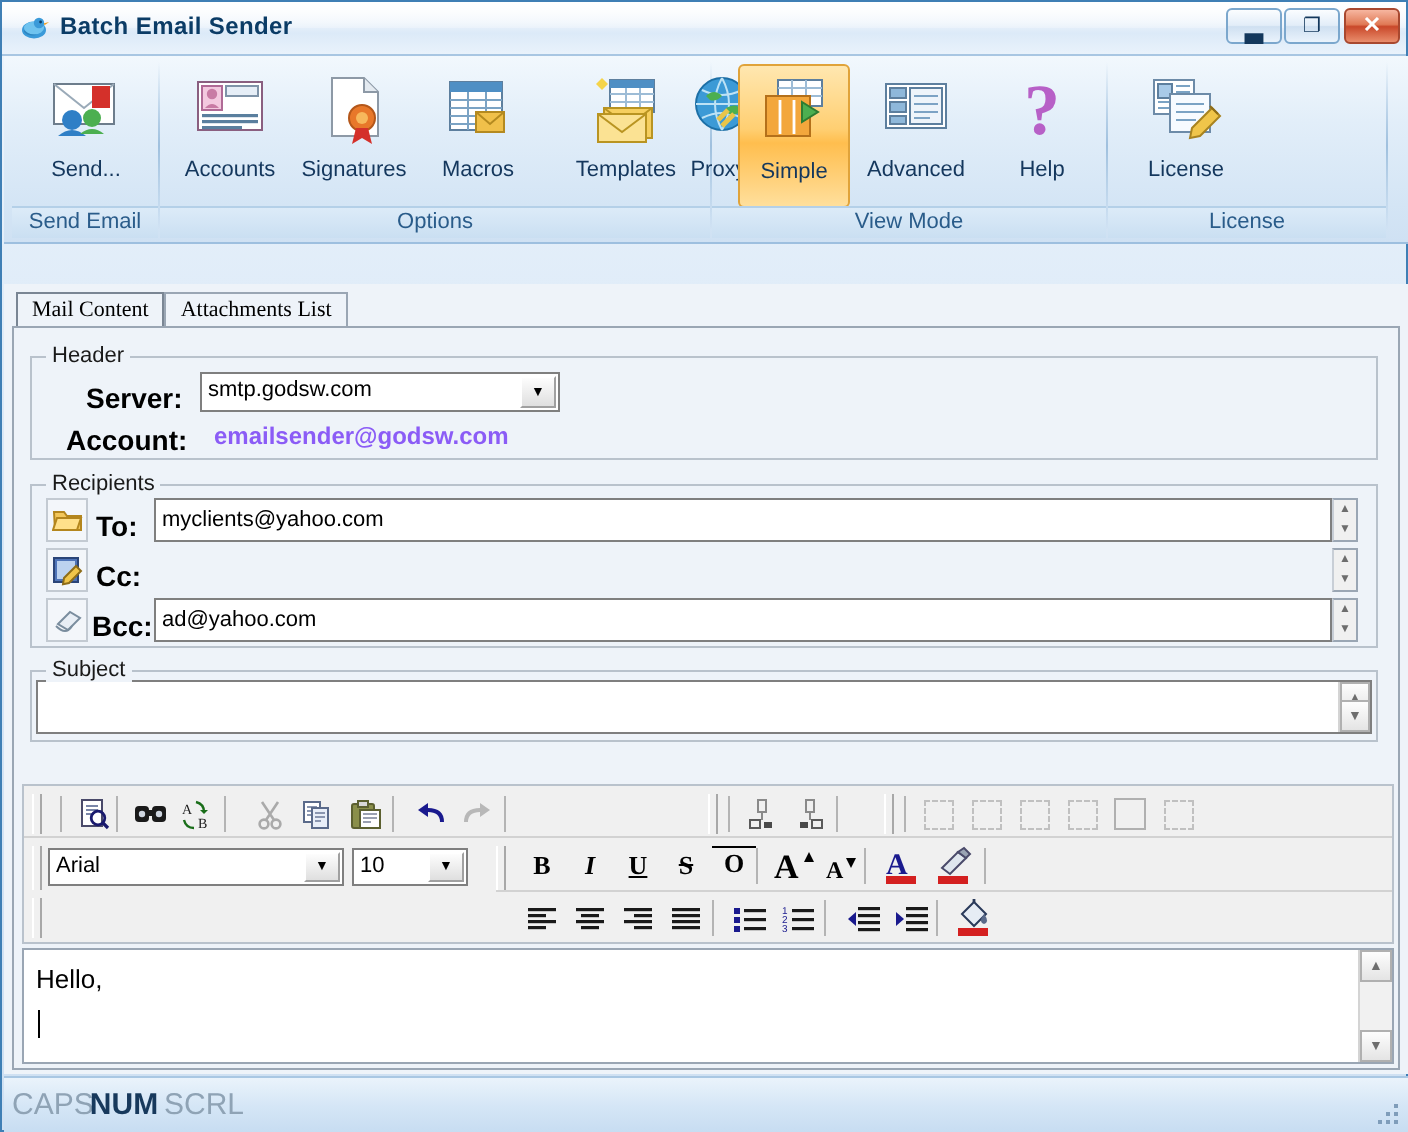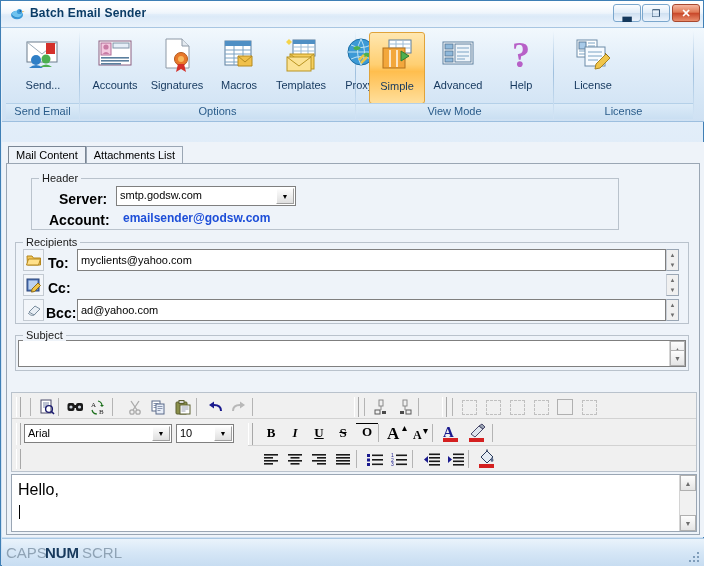--- a/index.html
+++ b/index.html
@@ -119,20 +119,21 @@
   }
   #tabstrip{
     position:absolute;left:6px;top:4px;height:18px;
   }
   .ftab{
     float:left;height:18px;box-sizing:border-box;
     border:1px solid #9aa6b4;border-bottom:none;
     background:#eef3f9;
     padding:2px 7px 0 7px;font-size:11px;color:#000;
     cursor:pointer;
+    font-family:Liberation Serif, serif;
   }
   .ftab.active{background:#eef3f9;border-color:#7a8694;}
 
   #panel{
     position:absolute;left:4px;top:21px;width:694px;height:372px;
     box-sizing:border-box;
     border:1px solid #9aa6b4;
     background:#eef3f9;
   }
 
@@ -142,21 +143,21 @@
     border:1px solid #b9c2cc;border-top:1px solid #b9c2cc;
   }
   .gbox .gtitle{
     position:absolute;left:8px;top:0;height:12px;
     background:#eef3f9;padding:0 3px;
     font-size:11px;color:#1a1a1a;line-height:12px;
     z-index:2;
   }
 
   .lbl-b{position:absolute;font-size:14px;font-weight:bold;color:#000;}
-  .val-b{position:absolute;font-size:11px;font-weight:bold;color:#1d4ed8;}
+  .val-b{position:absolute;font-size:11px;font-weight:bold;color:#8b5cf6;}
 
   .tinput{
     position:absolute;box-sizing:border-box;
     border:1px solid #7f7f7f;background:#fff;
     font-size:11px;color:#000;
     padding:2px 3px;
     font-family:"Liberation Sans", sans-serif;
     outline:none;
   }
   .spin{
@@ -204,21 +205,21 @@
   }
   .grip{position:absolute;width:3px;border-left:1px solid #fff;border-right:1px solid #a8a8a8;}
 
   #bodyarea{
     position:absolute;left:4px;top:310px;width:686px;height:58px;
     box-sizing:border-box;
     border:1px solid #9aa6b4;background:#fff;
   }
   #bodytext{
     position:absolute;left:6px;top:6px;right:20px;
-    font-size:16px;color:#000;line-height:17px;
+    font-size:13px;color:#000;line-height:17px;
   }
   #caret{
     position:absolute;left:7px;top:30px;width:1px;height:14px;background:#000;
   }
   .vscroll{
     position:absolute;right:0;top:0;bottom:0;width:16px;
     background:#f1f1f1;border-left:1px solid #d4d4d4;
   }
   .vscroll .sb{
     position:absolute;left:0;right:0;height:14px;
@@ -339,21 +340,21 @@
               <g stroke="#7ba3c4" fill="none">
                   <path d="M7 16h26M7 20h26M7 24h26M7 28h26M16 12v19M25 12v19"></path>
                 </g>
               <path d="M20 22 h14 v10 h-14 z" fill="#f0c04a" stroke="#b48a20"></path>
               <path d="M20 22 l7 6 l7 -6" fill="none" stroke="#b48a20"></path>
             </svg>
           </span>
           <span class="lbl">Macros</span>
         </div>
 
-        <div class="rbtn" style="left:190px;">
+        <div class="rbtn" style="left:202px;">
           <span class="ico">
             <svg width="42" height="42" viewBox="0 0 42 42">
               <rect x="13" y="6" width="22" height="16" fill="#fff" stroke="#5d7f9e"></rect>
               <rect x="13" y="6" width="22" height="4" fill="#4f8fc4"></rect>
               <g stroke="#9dbcd6">
                   <path d="M13 13h22M13 17h22M21 10v12M28 10v12"></path>
                 </g>
               <path d="M6 8 l3 3 l3 -3 l-3 -3 z" fill="#f5d44a"></path>
               <rect x="10" y="20" width="24" height="15" fill="#f6cf5f" stroke="#b99421"></rect>
               <path d="M10 20 l12 9 l12 -9" fill="none" stroke="#b99421"></path>
@@ -463,21 +464,21 @@
       <div class="ftab active">
         <span>Mail Content</span>
       </div>
       <div class="ftab">
         <span>Attachments List</span>
       </div>
     </div>
 
     <div id="panel">
 
-      <div class="gbox" style="left:24px;top:8px;width:588px;height:58px;">
+      <div class="gbox" style="left:8px;top:8px;width:674px;height:58px;">
         <div class="gborder"></div>
         <div class="gtitle">Header</div>
 
         <div class="lbl-b" style="left:28px;top:19px;">Server:</div>
         <div class="combo" style="left:85px;top:14px;width:180px;height:20px;">
           <span class="cv">smtp.godsw.com</span>
           <span class="carrow">▼</span>
         </div>
 
         <div class="lbl-b" style="left:18px;top:40px;">Account:</div>

